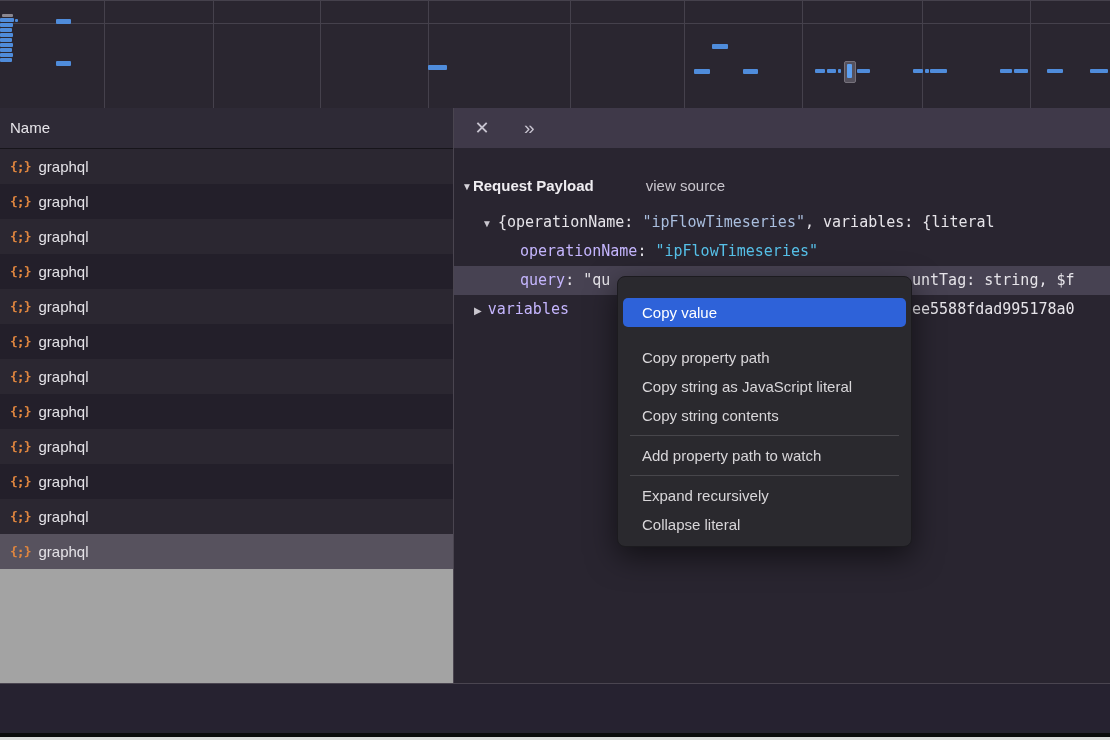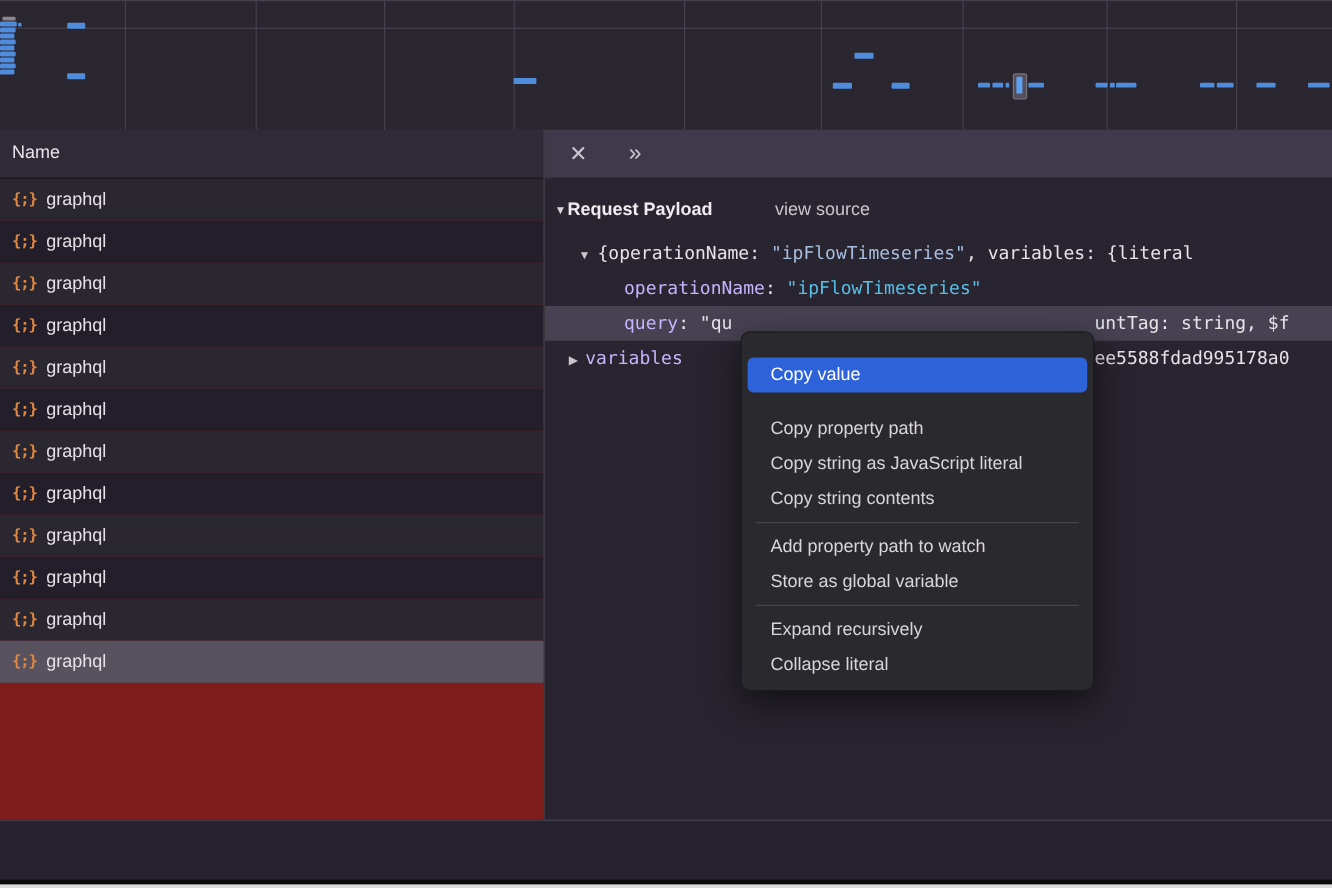--- a/index.html
+++ b/index.html
@@ -11,21 +11,21 @@
             border-top:1px solid #45414c;}
   .gridline{position:absolute;top:0;width:1px;height:108px;background:#45414c;}
   .overview-hline{position:absolute;left:0;top:22px;width:1110px;height:1px;background:#45414c;}
   .bar{position:absolute;border-radius:1px;}
   .bar.blue{background:#4f8cdb;}
   .bar.gray{background:#8a8790;}
   .bar.marker-box{background:#55515c;border:1px solid #76727c;border-radius:2px;}
   .bar.marker-bar{background:#5ea0f0;}
 
   
-  .left-panel{position:absolute;left:0;top:108px;width:453px;height:575px;background:#7f1d1d;}
+  .left-panel{position:absolute;left:0;top:108px;width:453px;height:575px;background:#a3a3a3;}
   .name-header{height:40px;line-height:40px;background:#2e2a36;color:#e7e5ea;font-size:15px;
                padding-left:10px;border-bottom:1px solid #17151b;}
   .req-row{height:35px;display:flex;align-items:center;font-size:15px;color:#e4e2e7;
            padding-left:10px;background:#2b2731;}
   .req-row.alt{background:#231f2a;}
   .req-row.selected{background:#57525e;}
   .req-icon{color:#e0863f;font-family:"DejaVu Sans Mono",monospace;font-weight:bold;
             font-size:13px;margin-right:8px;letter-spacing:-1px;}
 
   
@@ -34,21 +34,21 @@
   .tabbar{height:40px;background:#3f3949;display:flex;align-items:stretch;}
   .tab-close{width:56px;display:flex;align-items:center;justify-content:center;color:#c9c5d1;
              font-size:18px;cursor:pointer;}
   .tab{display:flex;align-items:center;padding:0 14px;color:#b8b3c0;font-size:15px;cursor:pointer;
        border-bottom:3px solid transparent;border-top:3px solid transparent;}
   .tab.selected{color:#cdb9f5;border-bottom:3px solid #a588ec;}
   .tab-overflow{display:flex;align-items:center;padding:0 12px;color:#c9c5d1;font-size:19px;
                 margin-left:2px;cursor:pointer;}
 
   .payload{position:absolute;left:454px;top:148px;width:656px;height:535px;overflow:hidden;}
-  .section-header{margin:18px 0 0 8px;font-size:15px;color:#efedf1;}
+  .section-header{margin:29px 0 0 8px;font-size:15px;color:#efedf1;}
   .section-header .tri{font-size:10px;vertical-align:1px;color:#d6d3da;}
   .section-header .title{font-weight:bold;margin-left:1px;}
   .section-header .viewsrc{margin-left:52px;font-weight:normal;color:#c9c6cd;}
 
   .tree{font-family:"DejaVu Sans Mono",monospace;font-size:15px;color:#d8d5dc;}
   .tree-row{position:relative;height:29px;line-height:29px;white-space:nowrap;overflow:hidden;}
   .tree-row .tri{font-size:10px;color:#cac7cf;margin-right:6px;font-family:"Liberation Sans",sans-serif;}
   .row-preview{padding-left:28px;}
   .row-opname{padding-left:66px;}
   .row-query{padding-left:66px;background:#474252;}
@@ -215,21 +215,20 @@
   </div>
 
   <div class="ctx-menu">
     <div id="menu-items">
         <div class="menu-item highlight">Copy value</div>
         <div class="menu-item">Copy property path</div>
         <div class="menu-item">Copy string as JavaScript literal</div>
         <div class="menu-item">Copy string contents</div>
         <div class="menu-sep"></div>
         <div class="menu-item">Add property path to watch</div>
-        <div class="menu-item">Store as global variable</div>
         <div class="menu-sep"></div>
         <div class="menu-item">Expand recursively</div>
         <div class="menu-item">Collapse literal</div>
       </div>
   </div>
 
   <div class="footer"></div>
   <div class="bottom-bar"></div>
   <div class="bottom-edge"></div>
 </div>

